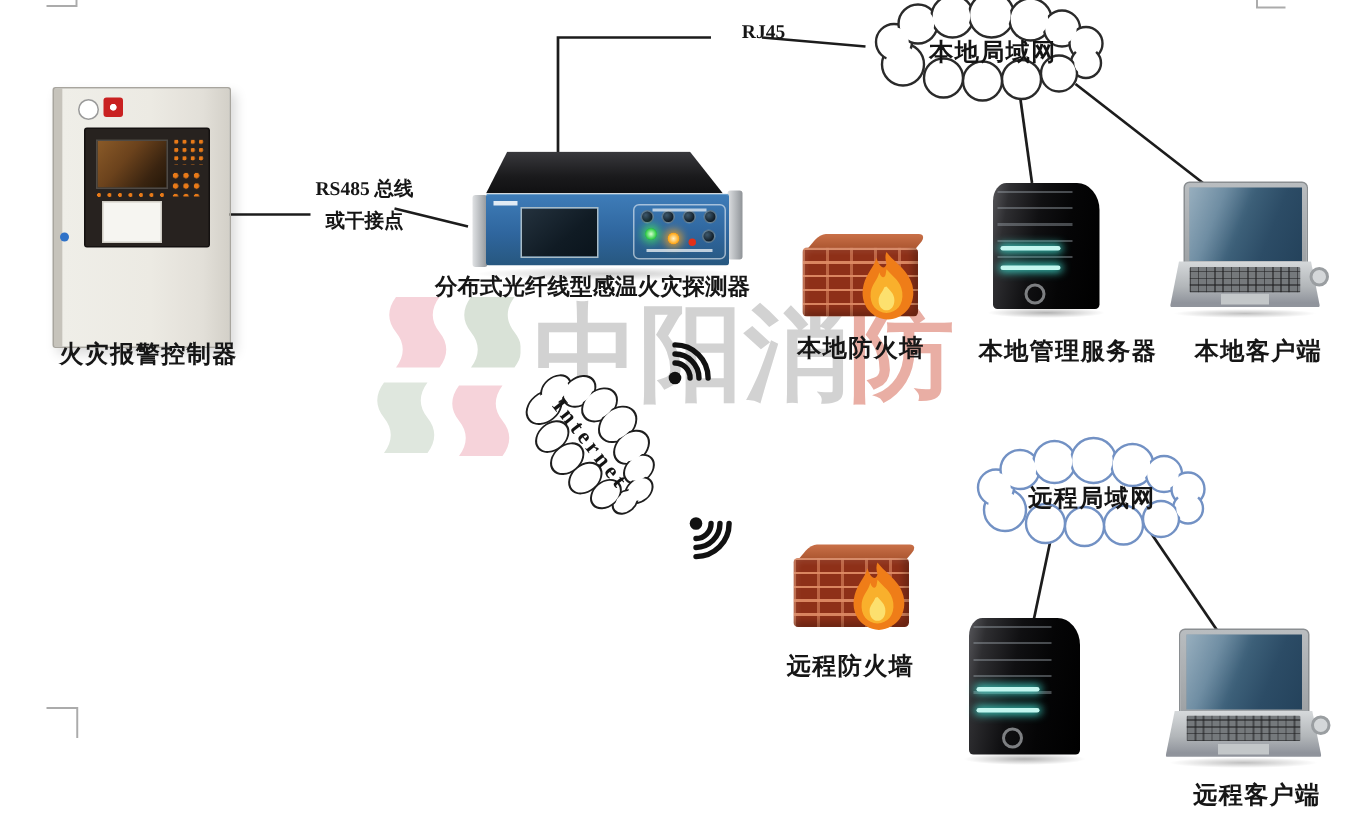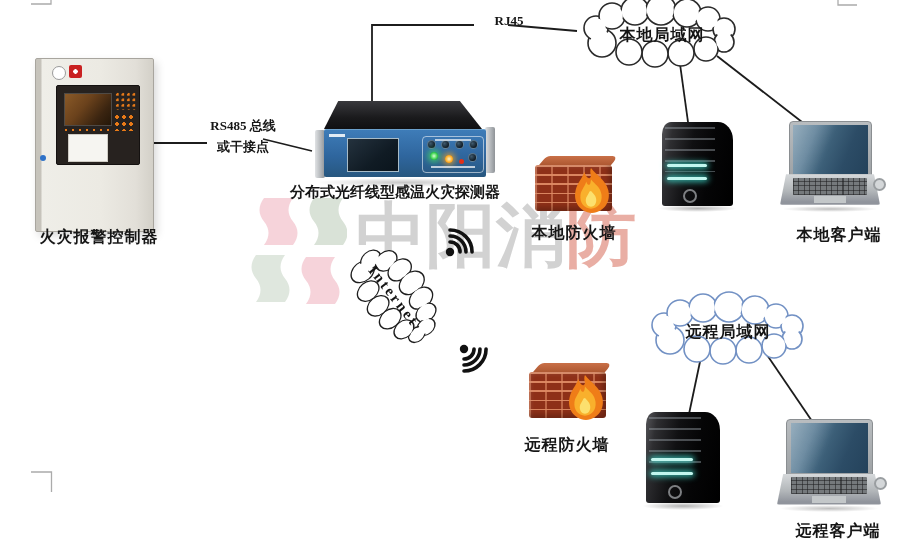--- a/index.html
+++ b/index.html
@@ -307,17 +307,18 @@
     <div class="lap-dongle"></div>
     <div class="lap-shadow"></div>
   </div>
 
   <div class="lbl" style="left:10px;top:228px;width:178px;">火灾报警控制器</div>
   <div class="lbl det" style="left:278px;top:184px;width:234px;">分布式光纤线型感温火灾探测器</div>
   <div class="lbl small" style="left:206px;top:119px;width:74px;">RS485 总线</div>
   <div class="lbl small" style="left:206px;top:140px;width:74px;">或干接点</div>
   <div class="lbl small" style="left:472px;top:14px;width:40px;margin-left:17px;">RJ45</div>
   <div class="lbl" style="left:524px;top:224px;width:100px;">本地防火墙</div>
+  <div class="lbl" style="left:645px;top:226px;width:134px;">本地管理服务器</div>
   <div class="lbl" style="left:788px;top:226px;width:102px;">本地客户端</div>
   <div class="lbl" style="left:517px;top:436px;width:100px;text-align:center;">远程防火墙</div>
   <div class="lbl" style="left:785px;top:522px;width:106px;">远程客户端</div>
 
 </div>
 
 </body></html>

